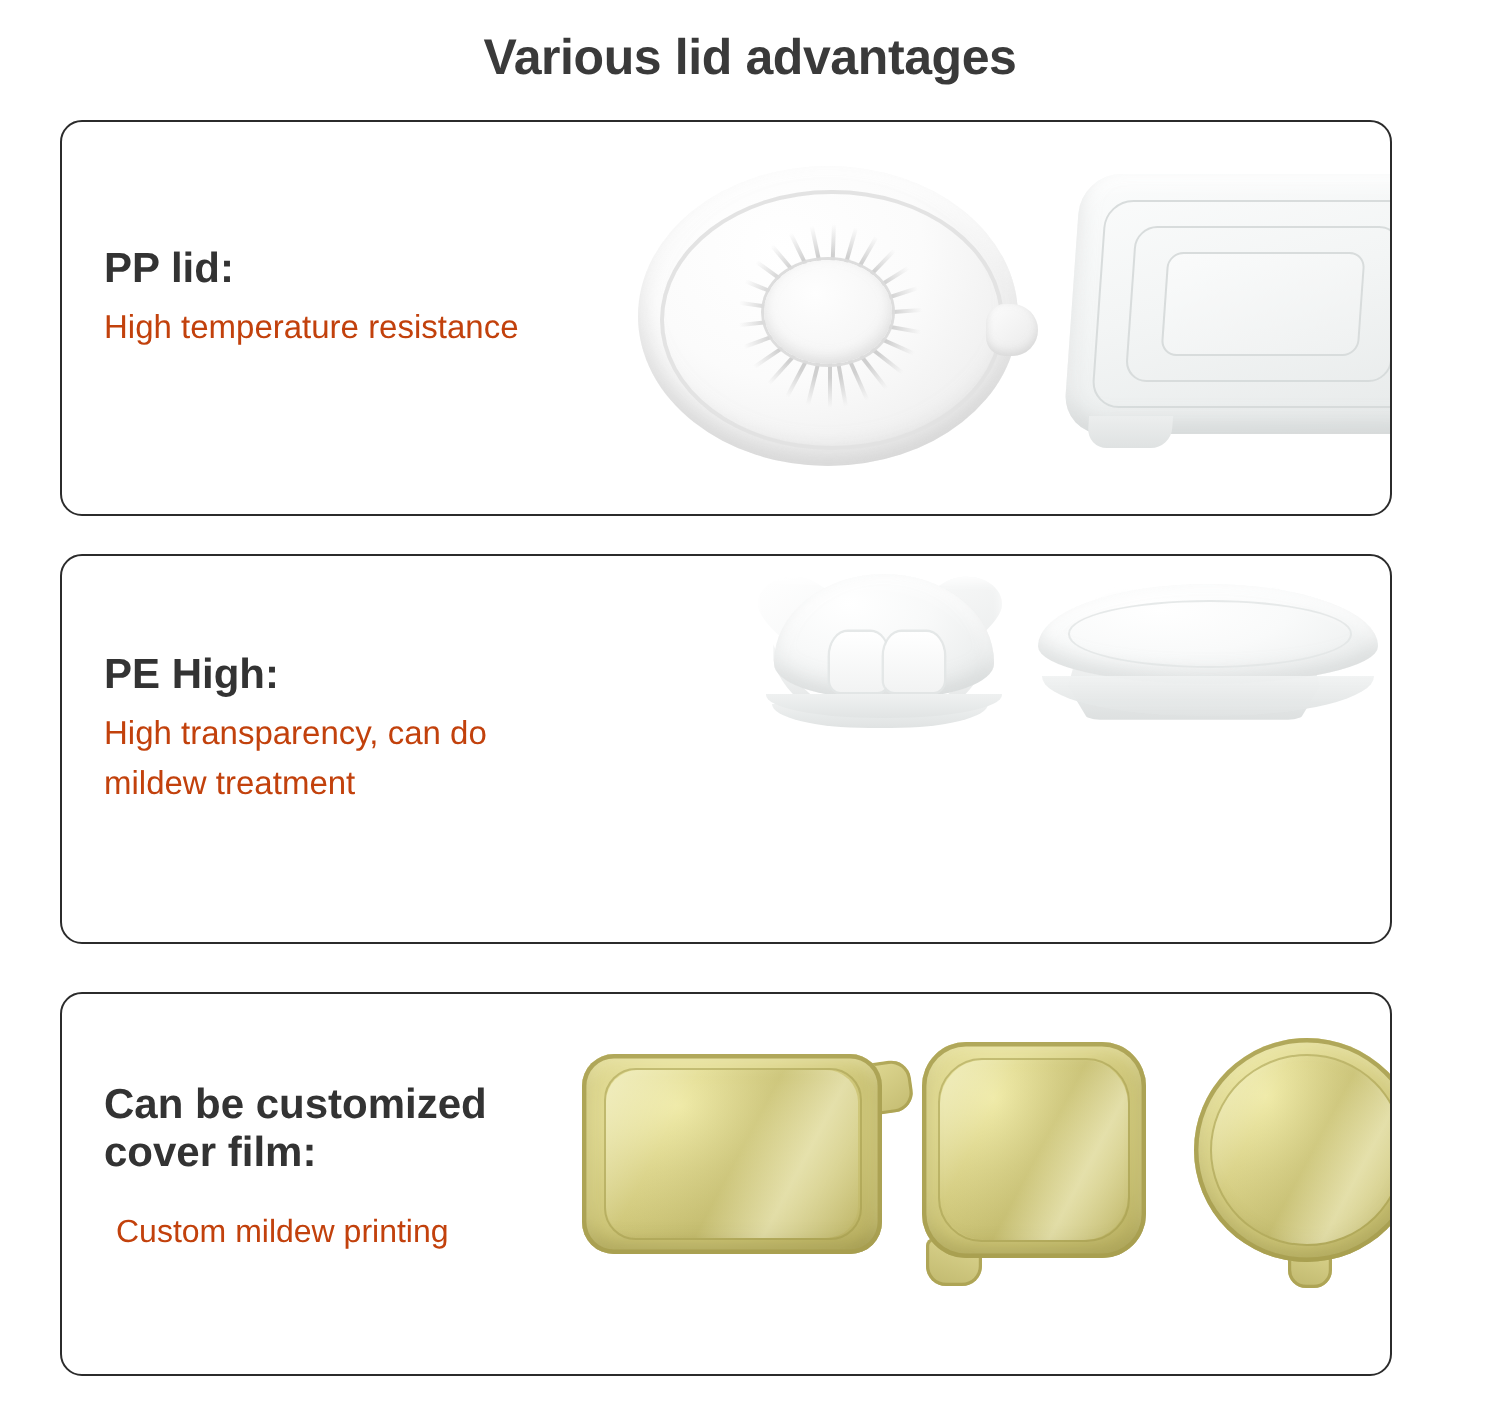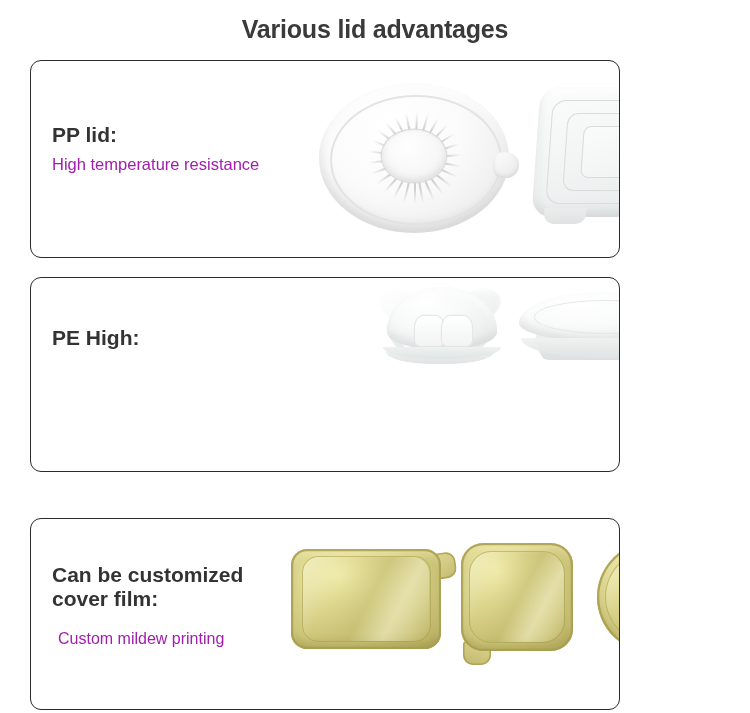--- a/index.html
+++ b/index.html
@@ -22,48 +22,48 @@
     letter-spacing: -0.2px;
     color: #3a3a3a;
     margin: 0;
     padding: 12px 0 0 0;
     height: 36px;
     line-height: 34px;
   }
   .card {
     position: absolute;
     left: 30px;
-    width: 590px;
+    width: 666px;
     border: 1.6px solid #2b2b2b;
     border-radius: 11px;
     background: #ffffff;
     box-sizing: border-box;
     overflow: hidden;
   }
   #card-pp   { top: 60px;  height: 198px; }
   #card-pe   { top: 277px; height: 195px; }
-  #card-foil { top: 518px; height: 192px; padding-left: 30px; }
+  #card-foil { top: 496px; height: 192px; padding-left: 30px; }
 
   .card-text {
     position: absolute;
     left: 21px;
     z-index: 3;
   }
   .card-heading {
     font-size: 21px;
     font-weight: bold;
     color: #333333;
     line-height: 24px;
     margin: 0 0 5px 0;
     white-space: pre-line;
   }
   .card-sub {
     font-size: 16.5px;
     font-weight: normal;
-    color: #a21caf;
+    color: #c2410c;
     line-height: 25px;
     margin: 0;
     white-space: pre-line;
   }
   #pp-text   { top: 62px; }
   #pe-text   { top: 48px; }
   #foil-text { top: 44px; }
   #foil-sub  { padding-left: 6px; font-size: 16px; padding-top: 10px;}
 
   
@@ -336,20 +336,22 @@
     <div class="ring r2"></div>
     <div class="ring r3"></div>
     <div class="foot"></div>
   </div>
 </section>
 
 <section class="card" id="card-pe">
 
   <div class="card-text" id="pe-text">
     <div class="card-heading">PE High:</div>
+    <div class="card-sub">High transparency, can do
+mildew treatment</div>
   </div>
 
   <div class="art" id="pe-heart">
     <div class="skirt"></div>
     <div class="top"></div>
     <div class="base"></div>
   </div>
 
   <div class="art" id="pe-square">
     <div class="skirt"></div>

